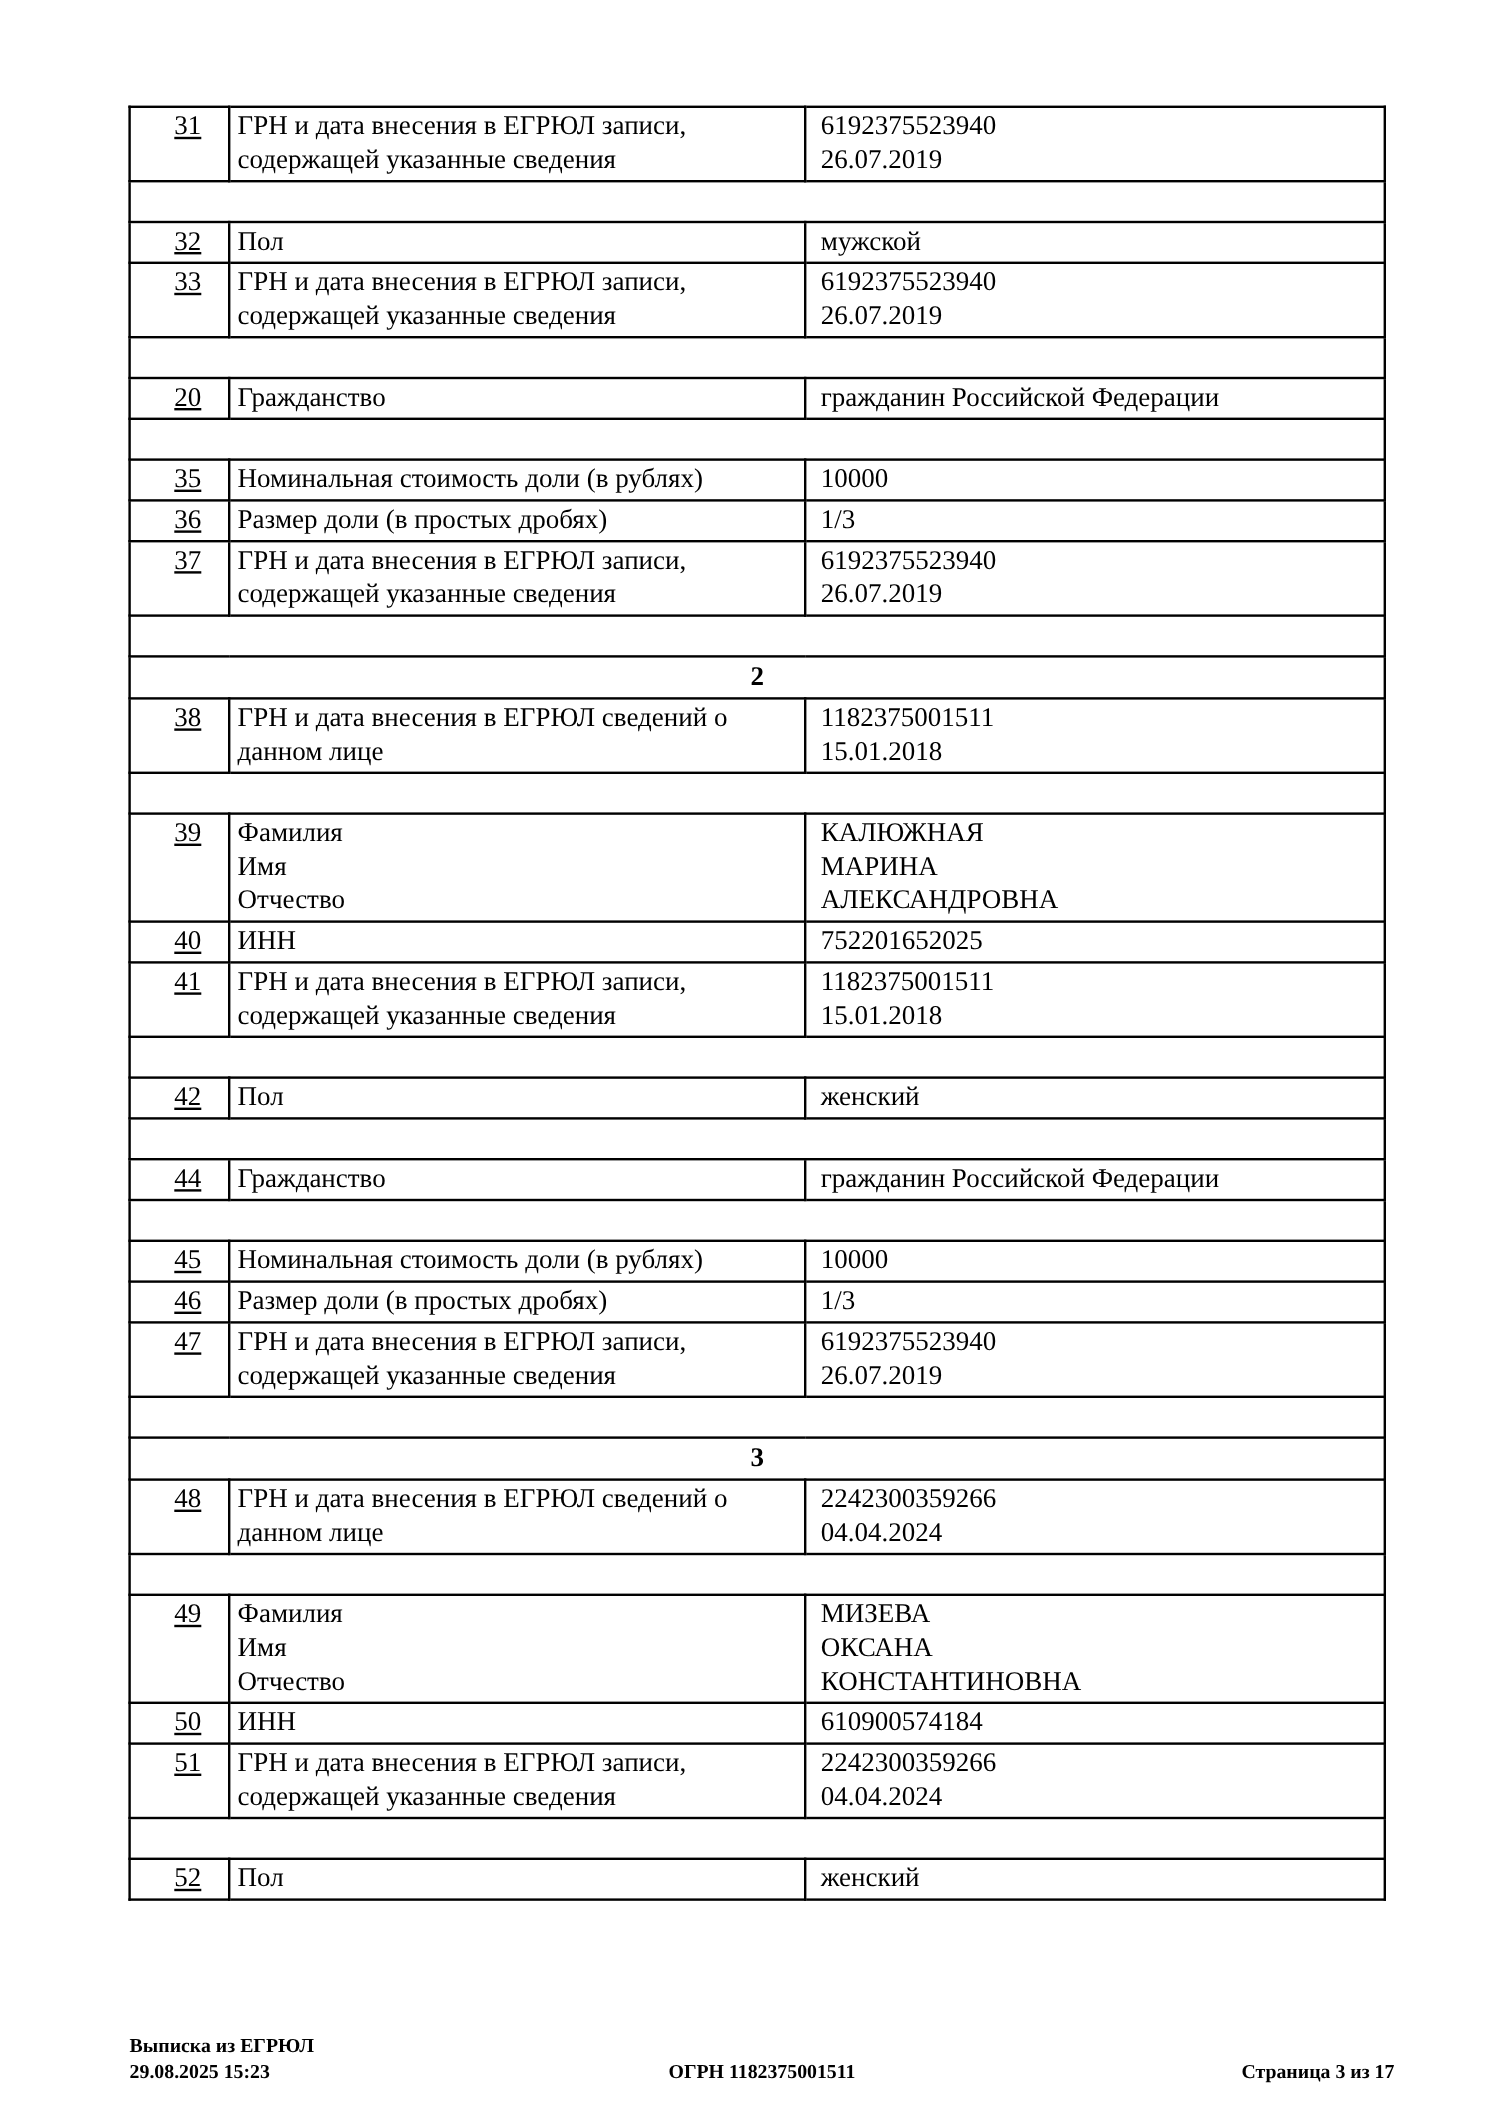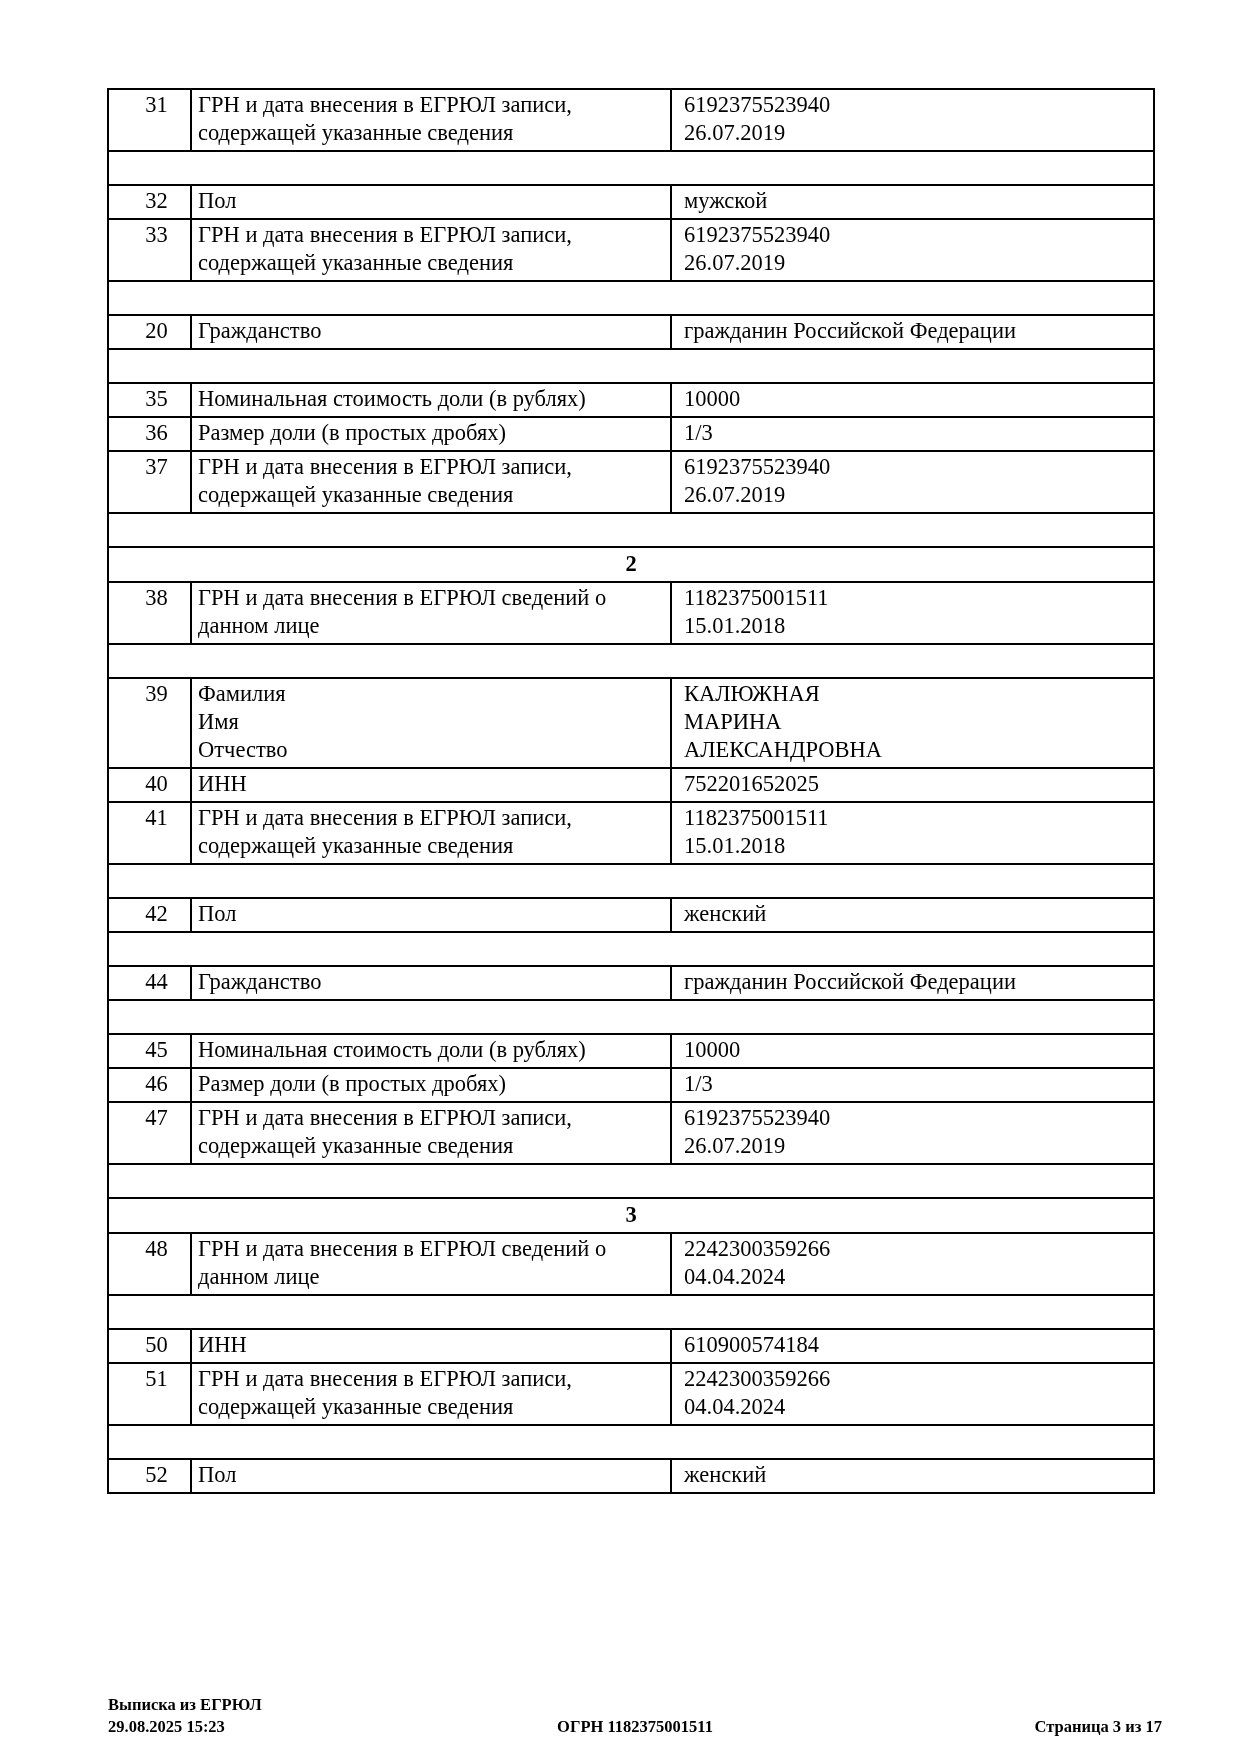--- a/index.html
+++ b/index.html
@@ -31,20 +31,21 @@
     overflow: hidden;
   }
   .registry-table col.w-num   { width: 83px; }
   .registry-table col.w-label { width: 480px; }
   .registry-table col.w-value { width: 483px; }
 
   td.c-num {
     text-align: center;
     padding-left: 16px;
     padding-right: 2px;
+    text-decoration: underline;
   }
   td.c-label { text-align: left; }
   td.c-value { text-align: left; padding-left: 12px; }
 
   td.c-spacer { height: 34px; }
   td.c-section {
     text-align: center;
     font-weight: bold;
     height: 35px;
     vertical-align: middle;
@@ -289,20 +290,33 @@
         </td>
         <td class="c-value">
           <div>2242300359266</div>
           <div>04.04.2024</div>
         </td>
       </tr>
       <tr>
         <td colspan="3" class="c-spacer"></td>
       </tr>
       <tr>
+        <td class="c-num">49</td>
+        <td class="c-label">
+          <div>Фамилия</div>
+          <div>Имя</div>
+          <div>Отчество</div>
+        </td>
+        <td class="c-value">
+          <div>МИЗЕВА</div>
+          <div>ОКСАНА</div>
+          <div>КОНСТАНТИНОВНА</div>
+        </td>
+      </tr>
+      <tr>
         <td class="c-num">50</td>
         <td class="c-label">
           <div>ИНН</div>
         </td>
         <td class="c-value">
           <div>610900574184</div>
         </td>
       </tr>
       <tr>
         <td class="c-num">51</td>

